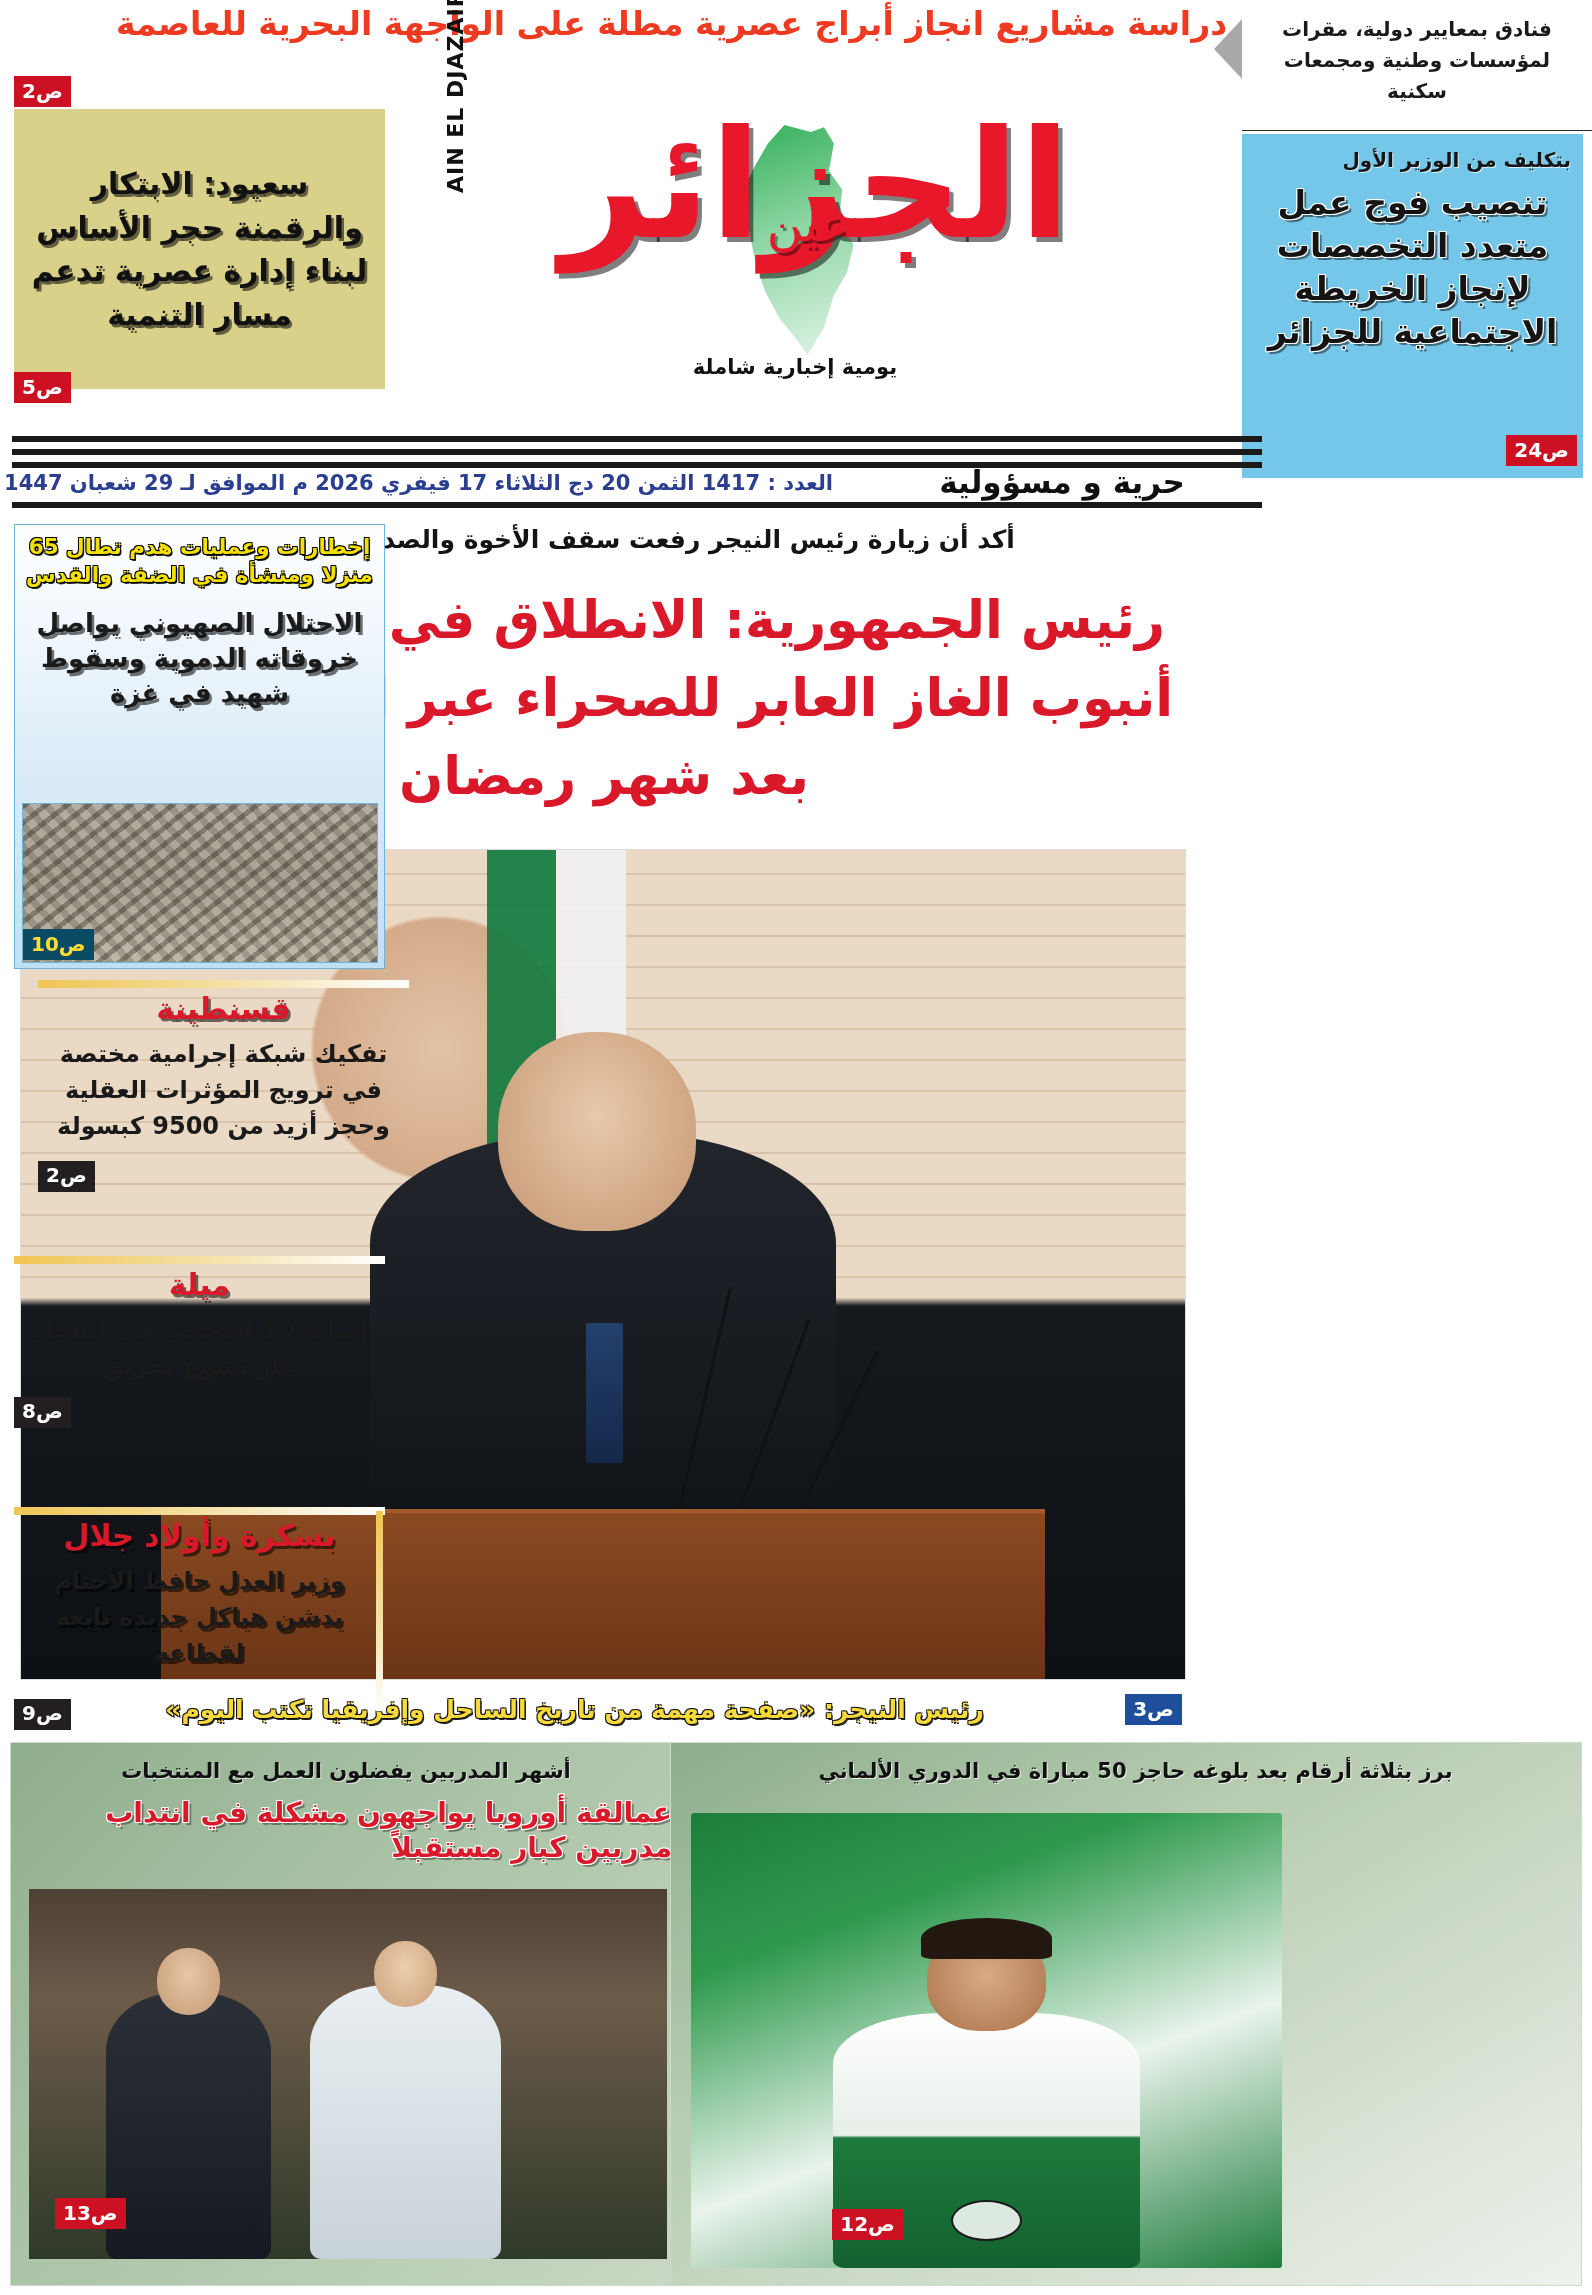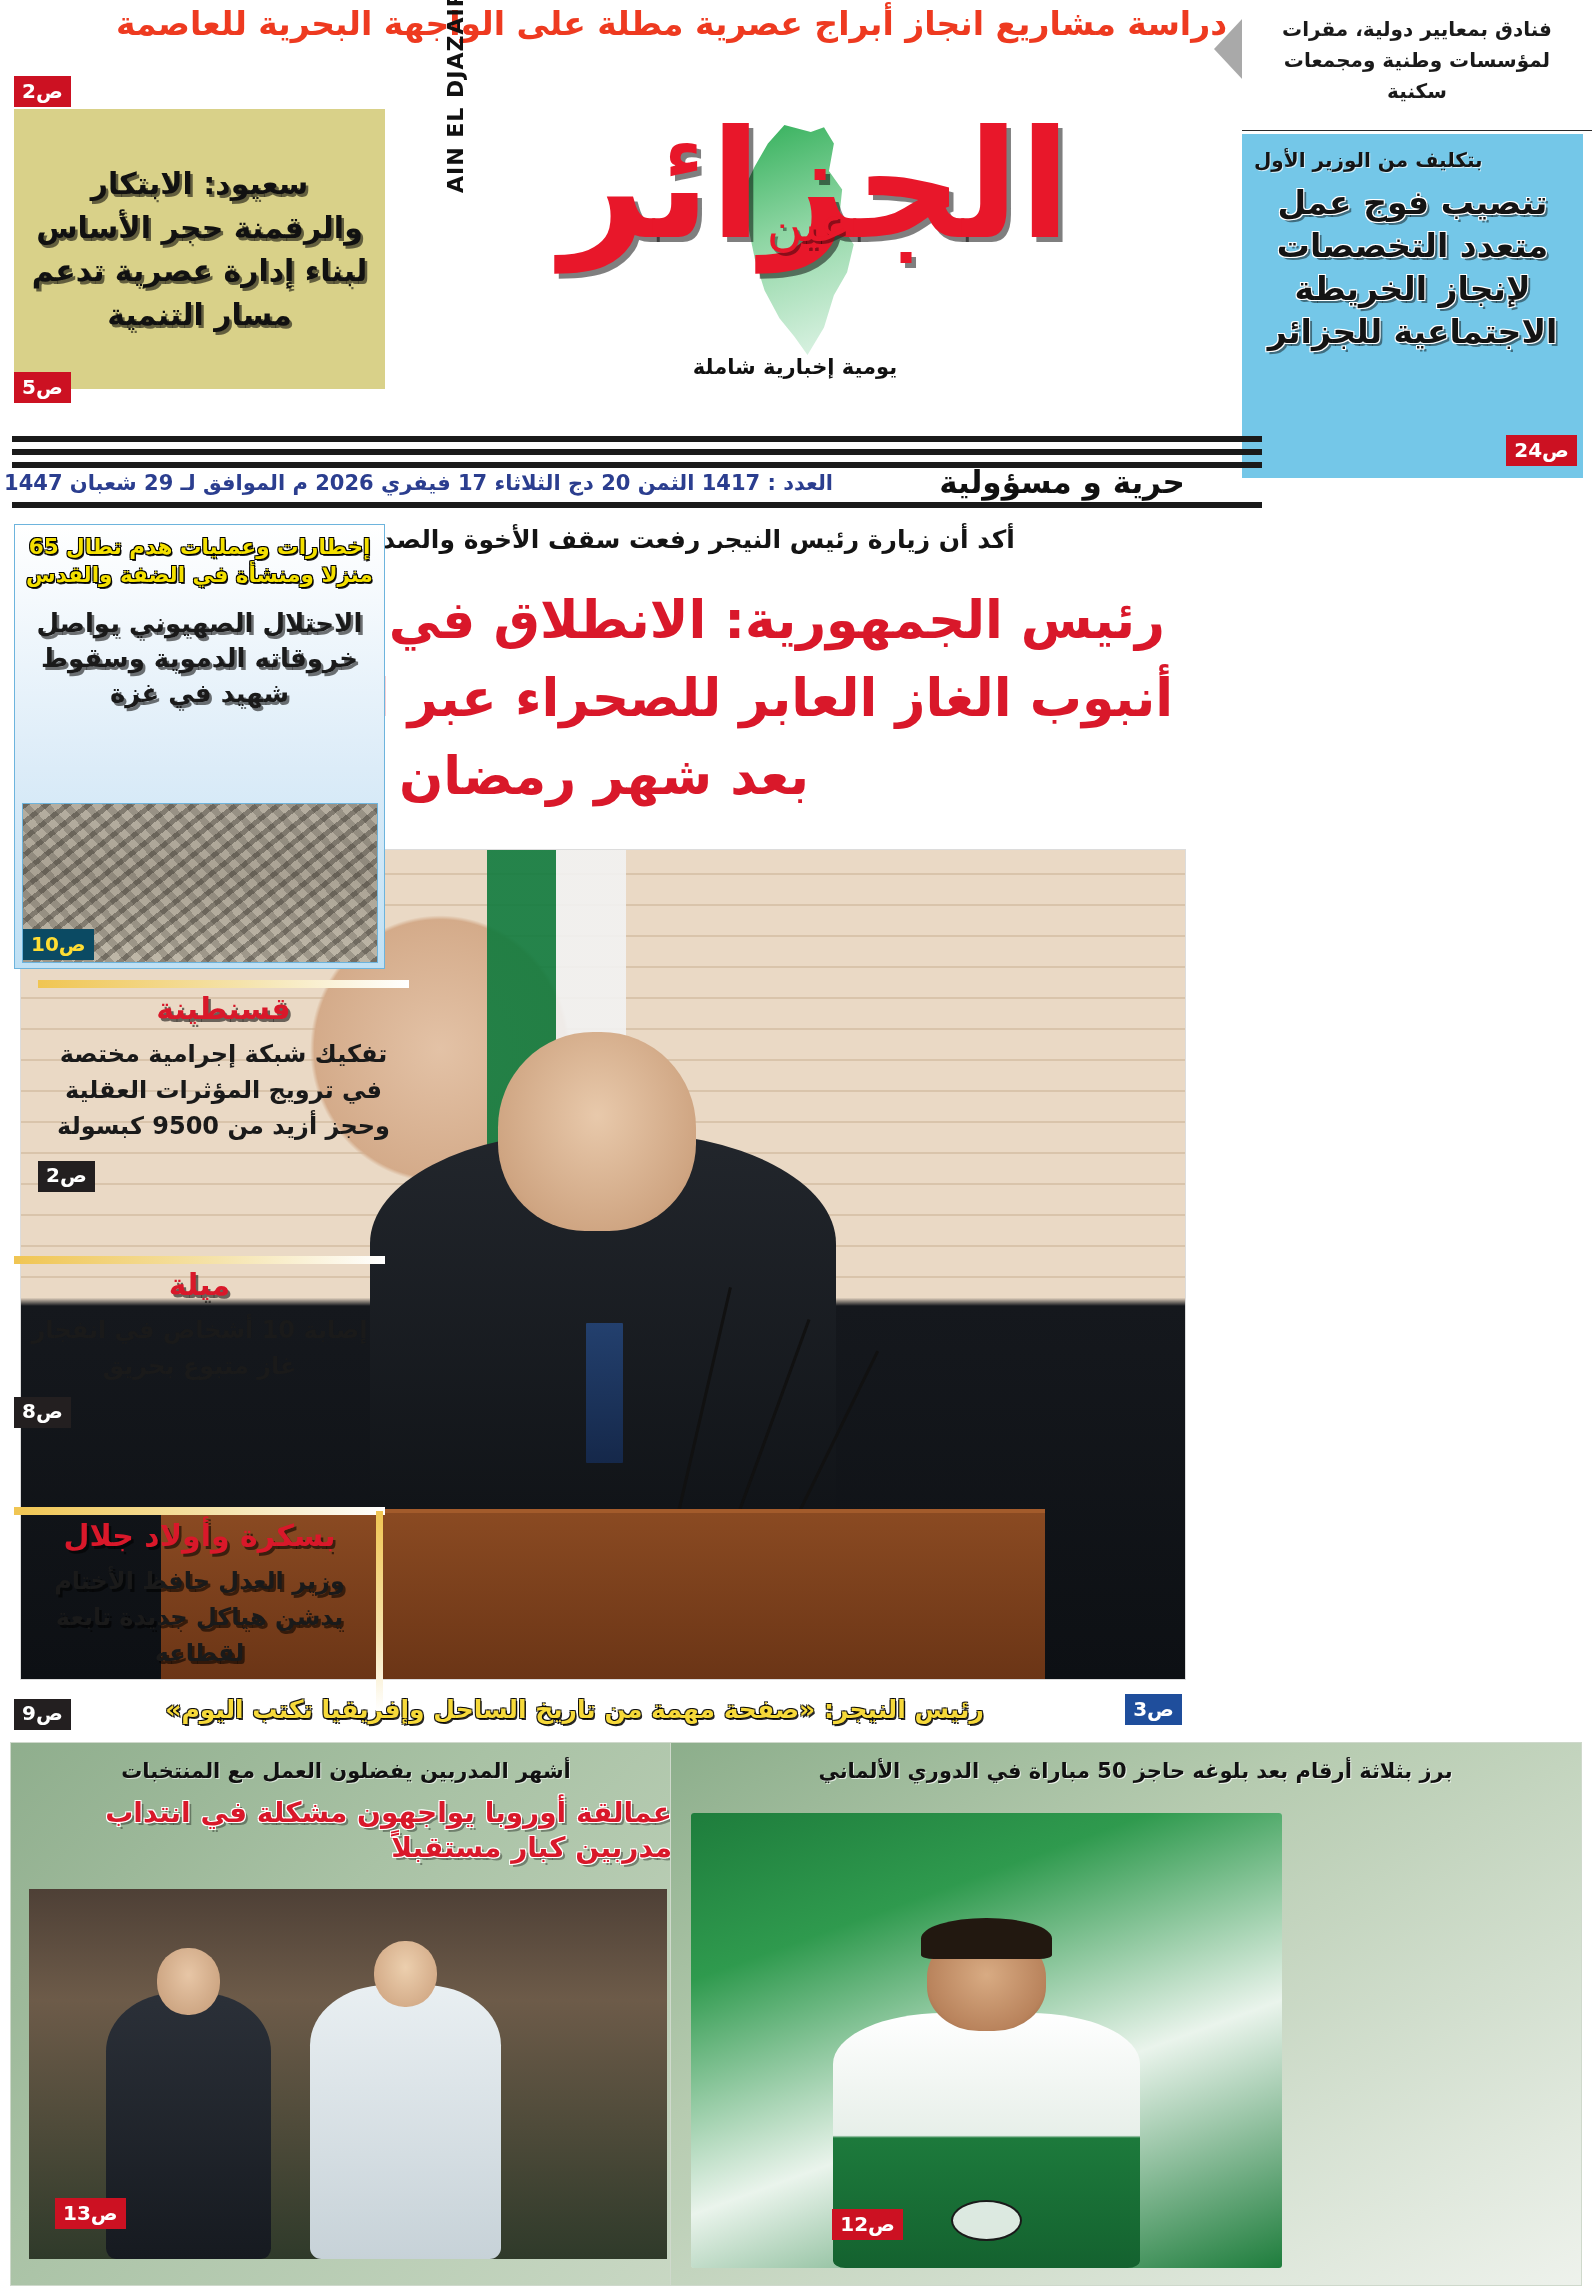--- a/index.html
+++ b/index.html
@@ -96,21 +96,21 @@
     font-size: 21px; font-weight: 700; color:#111; text-align:center;
     letter-spacing: 1px;
   }
 
   
   #blue-box {
     top: 134px; right: 9px; width: 341px; height: 344px;
     background: #74c7e8; padding: 13px 12px 0 12px;
   }
   #blue-kicker {
-    font-size: 20px; font-weight: 800; color:#151515; text-align:left;
+    font-size: 20px; font-weight: 800; color:#151515; text-align:right;
     line-height: 1.35; margin-bottom: 8px;
     text-shadow: 1px 1px 0 rgba(255,255,255,.7);
   }
   #blue-head {
     font-size: 33px; font-weight: 900; color:#141414; text-align:center;
     line-height: 1.3;
     text-shadow: -1px -1px 0 #fff, 1px -1px 0 #fff, -1px 1px 0 #fff, 1px 1px 0 #fff, 3px 3px 0 rgba(0,0,0,.45);
   }
   #blue-badge-24 { top: 435px; right: 15px; }
 

